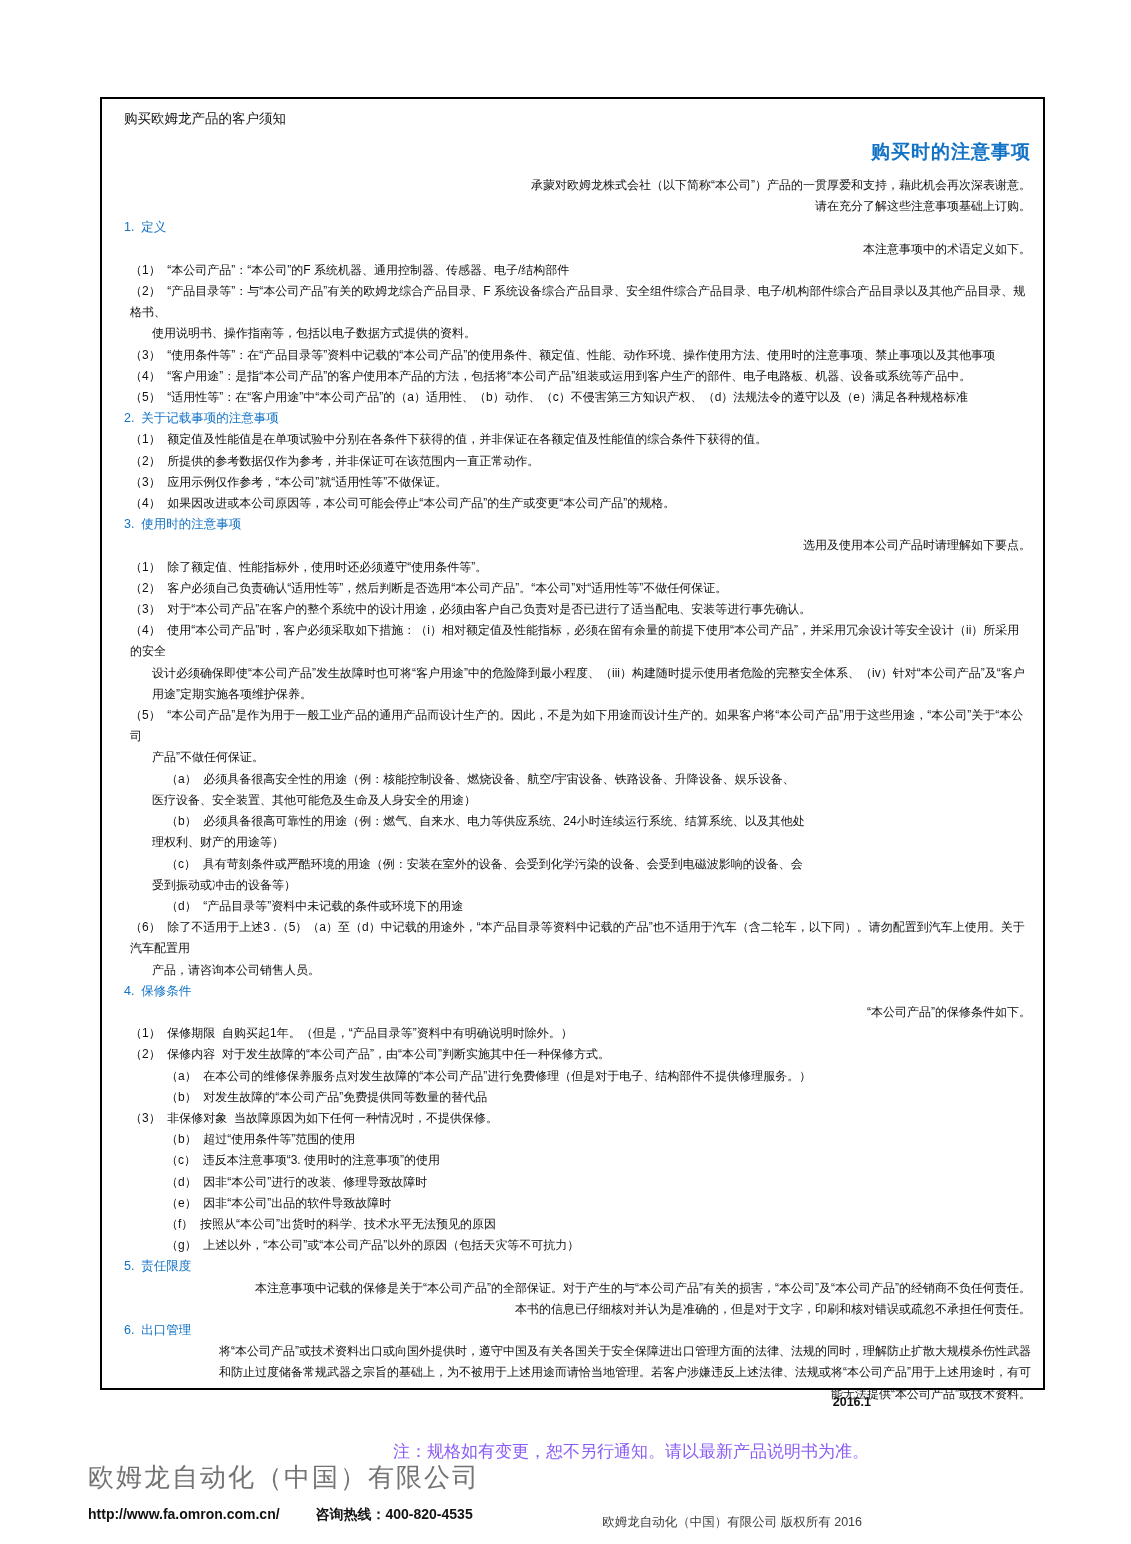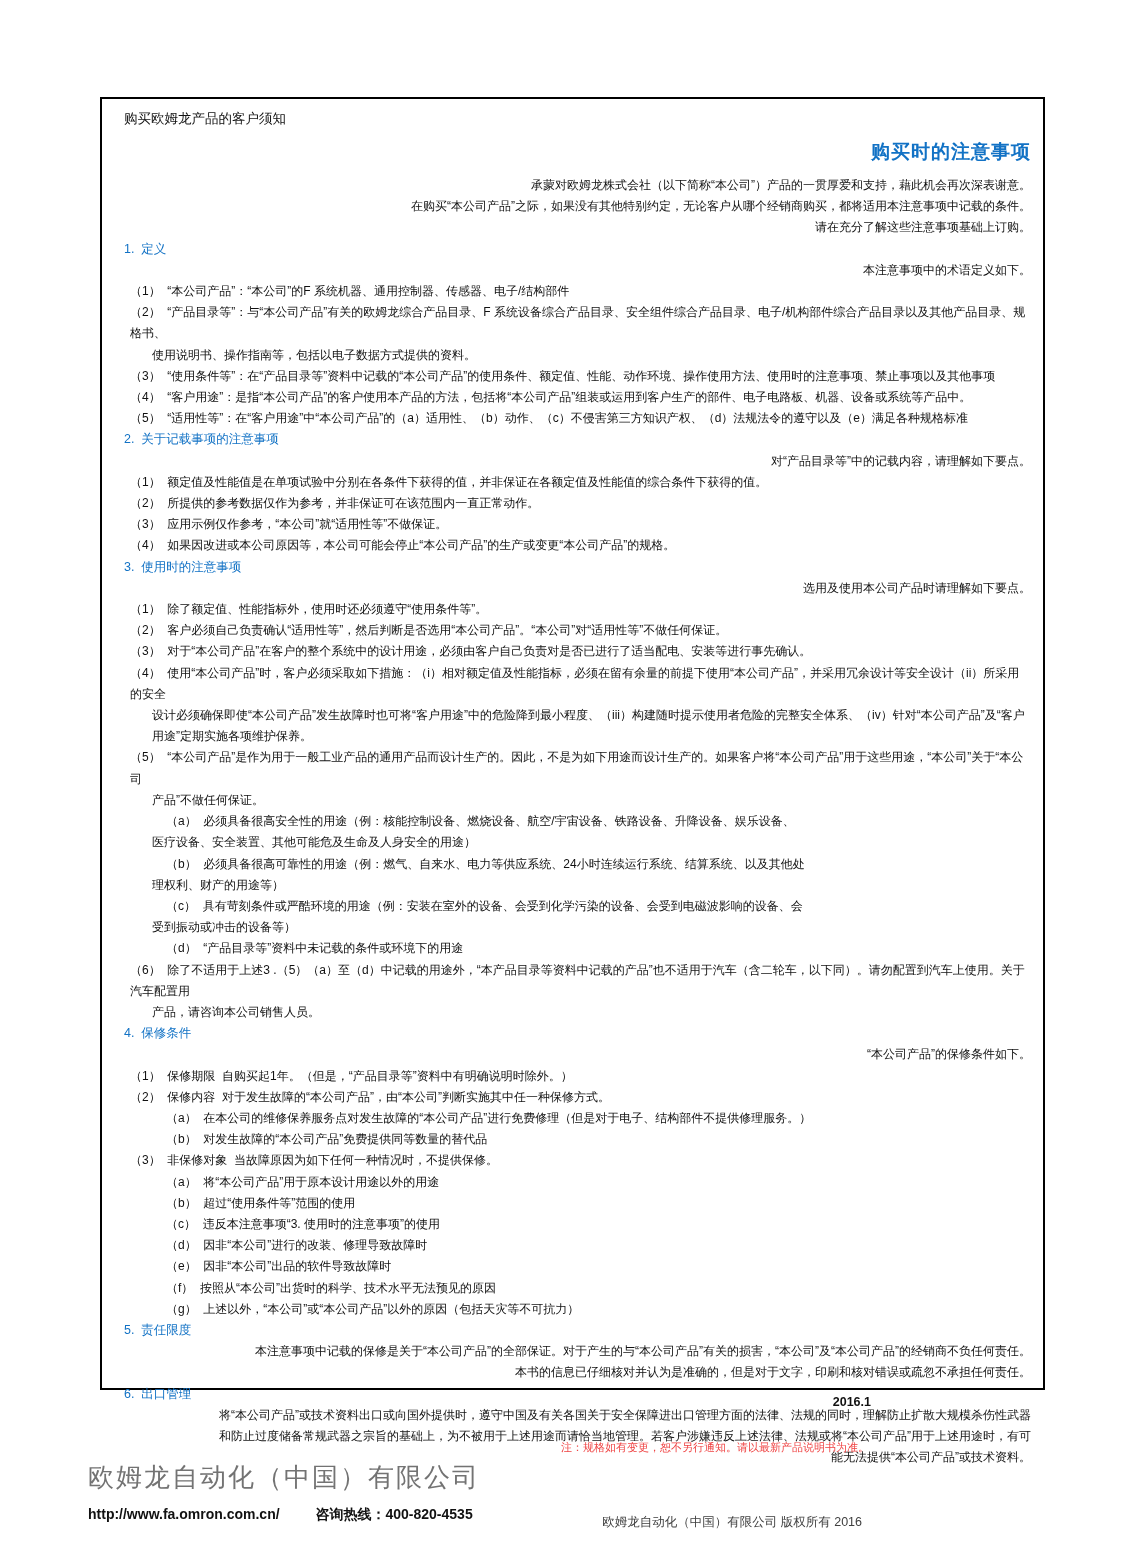--- a/index.html
+++ b/index.html
@@ -41,21 +41,21 @@
   .ind-c2 { padding-left:38px; }
 
   .sec-h { font-size:12.5px; line-height:21.2px; color:#1272c5; padding-left:10px; white-space:pre-wrap; }
 
   .box-date {
     position:absolute; top:1395px; right:87px;
     font-size:12.5px; color:#111; font-weight:bold;
   }
   .spec-note {
     position:absolute; top:1440px; right:89px;
-    font-size:11px; color:#ef4444;
+    font-size:17px; color:#8b5cf6;
   }
   .company-name {
     position:absolute; top:1460px; left:88px;
     font-size:26px; color:#737373; letter-spacing:2px;
   }
   .web-line {
     position:absolute; top:1506px; left:88px;
     font-size:14px; font-weight:bold; color:#111;
   }
   .web-line .hotline { margin-left:32px; }
@@ -67,34 +67,32 @@
 </head>
 <body>
 
 <div class="page">
 
   <div class="notice-box">
     <div class="hdr-label">购买欧姆龙产品的客户须知</div>
     <div class="doc-title">购买时的注意事项</div>
     <div id="intro-container">
         <div class="ln ind-p">  承蒙对欧姆龙株式会社（以下简称“本公司”）产品的一贯厚爱和支持，藉此机会再次深表谢意。</div>
-        <div class="ln ind-p">在购买“本公司产品”之际，如果没有其他特别约定，无论客户从哪个经销商购买，都将适用本注意事项中记载的条件。</div>
         <div class="ln ind-p">请在充分了解这些注意事项基础上订购。</div>
       </div>
     <div id="sections-container">
         <div class="sec-h">1.  定义</div>
         <div class="ln ind-p">本注意事项中的术语定义如下。</div>
         <div class="ln ind-l1">（1）  “本公司产品”：“本公司”的F 系统机器、通用控制器、传感器、电子/结构部件</div>
         <div class="ln ind-l1">（2）  “产品目录等”：与“本公司产品”有关的欧姆龙综合产品目录、F 系统设备综合产品目录、安全组件综合产品目录、电子/机构部件综合产品目录以及其他产品目录、规格书、</div>
         <div class="ln ind-c1">使用说明书、操作指南等，包括以电子数据方式提供的资料。</div>
         <div class="ln ind-l1">（3）  “使用条件等”：在“产品目录等”资料中记载的“本公司产品”的使用条件、额定值、性能、动作环境、操作使用方法、使用时的注意事项、禁止事项以及其他事项</div>
         <div class="ln ind-l1">（4）  “客户用途”：是指“本公司产品”的客户使用本产品的方法，包括将“本公司产品”组装或运用到客户生产的部件、电子电路板、机器、设备或系统等产品中。</div>
         <div class="ln ind-l1">（5）  “适用性等”：在“客户用途”中“本公司产品”的（a）适用性、（b）动作、（c）不侵害第三方知识产权、（d）法规法令的遵守以及（e）满足各种规格标准</div>
         <div class="sec-h">2.  关于记载事项的注意事项</div>
-        <div class="ln ind-p">对“产品目录等”中的记载内容，请理解如下要点。</div>
         <div class="ln ind-l1">（1）  额定值及性能值是在单项试验中分别在各条件下获得的值，并非保证在各额定值及性能值的综合条件下获得的值。</div>
         <div class="ln ind-l1">（2）  所提供的参考数据仅作为参考，并非保证可在该范围内一直正常动作。</div>
         <div class="ln ind-l1">（3）  应用示例仅作参考，“本公司”就“适用性等”不做保证。</div>
         <div class="ln ind-l1">（4）  如果因改进或本公司原因等，本公司可能会停止“本公司产品”的生产或变更“本公司产品”的规格。</div>
         <div class="sec-h">3.  使用时的注意事项</div>
         <div class="ln ind-p">选用及使用本公司产品时请理解如下要点。</div>
         <div class="ln ind-l1">（1）  除了额定值、性能指标外，使用时还必须遵守“使用条件等”。</div>
         <div class="ln ind-l1">（2）  客户必须自己负责确认“适用性等”，然后判断是否选用“本公司产品”。“本公司”对“适用性等”不做任何保证。</div>
         <div class="ln ind-l1">（3）  对于“本公司产品”在客户的整个系统中的设计用途，必须由客户自己负责对是否已进行了适当配电、安装等进行事先确认。</div>
         <div class="ln ind-l1">（4）  使用“本公司产品”时，客户必须采取如下措施：（i）相对额定值及性能指标，必须在留有余量的前提下使用“本公司产品”，并采用冗余设计等安全设计（ii）所采用的安全</div>
@@ -111,21 +109,20 @@
         <div class="ln ind-l2">（d）  “产品目录等”资料中未记载的条件或环境下的用途</div>
         <div class="ln ind-l1">（6）  除了不适用于上述3 .（5）（a）至（d）中记载的用途外，“本产品目录等资料中记载的产品”也不适用于汽车（含二轮车，以下同）。请勿配置到汽车上使用。关于汽车配置用</div>
         <div class="ln ind-c1">产品，请咨询本公司销售人员。</div>
         <div class="sec-h">4.  保修条件</div>
         <div class="ln ind-p">“本公司产品”的保修条件如下。</div>
         <div class="ln ind-l1">（1）  保修期限  自购买起1年。（但是，“产品目录等”资料中有明确说明时除外。）</div>
         <div class="ln ind-l1">（2）  保修内容  对于发生故障的“本公司产品”，由“本公司”判断实施其中任一种保修方式。</div>
         <div class="ln ind-l2">（a）  在本公司的维修保养服务点对发生故障的“本公司产品”进行免费修理（但是对于电子、结构部件不提供修理服务。）</div>
         <div class="ln ind-l2">（b）  对发生故障的“本公司产品”免费提供同等数量的替代品</div>
         <div class="ln ind-l1">（3）  非保修对象  当故障原因为如下任何一种情况时，不提供保修。</div>
-        <div class="ln ind-l2">（a）  将“本公司产品”用于原本设计用途以外的用途</div>
         <div class="ln ind-l2">（b）  超过“使用条件等”范围的使用</div>
         <div class="ln ind-l2">（c）  违反本注意事项“3. 使用时的注意事项”的使用</div>
         <div class="ln ind-l2">（d）  因非“本公司”进行的改装、修理导致故障时</div>
         <div class="ln ind-l2">（e）  因非“本公司”出品的软件导致故障时</div>
         <div class="ln ind-l2">（f）  按照从“本公司”出货时的科学、技术水平无法预见的原因</div>
         <div class="ln ind-l2">（g）  上述以外，“本公司”或“本公司产品”以外的原因（包括天灾等不可抗力）</div>
         <div class="sec-h">5.  责任限度</div>
         <div class="ln ind-p">本注意事项中记载的保修是关于“本公司产品”的全部保证。对于产生的与“本公司产品”有关的损害，“本公司”及“本公司产品”的经销商不负任何责任。</div>
         <div class="ln ind-p">本书的信息已仔细核对并认为是准确的，但是对于文字，印刷和核对错误或疏忽不承担任何责任。</div>
         <div class="sec-h">6.  出口管理</div>

